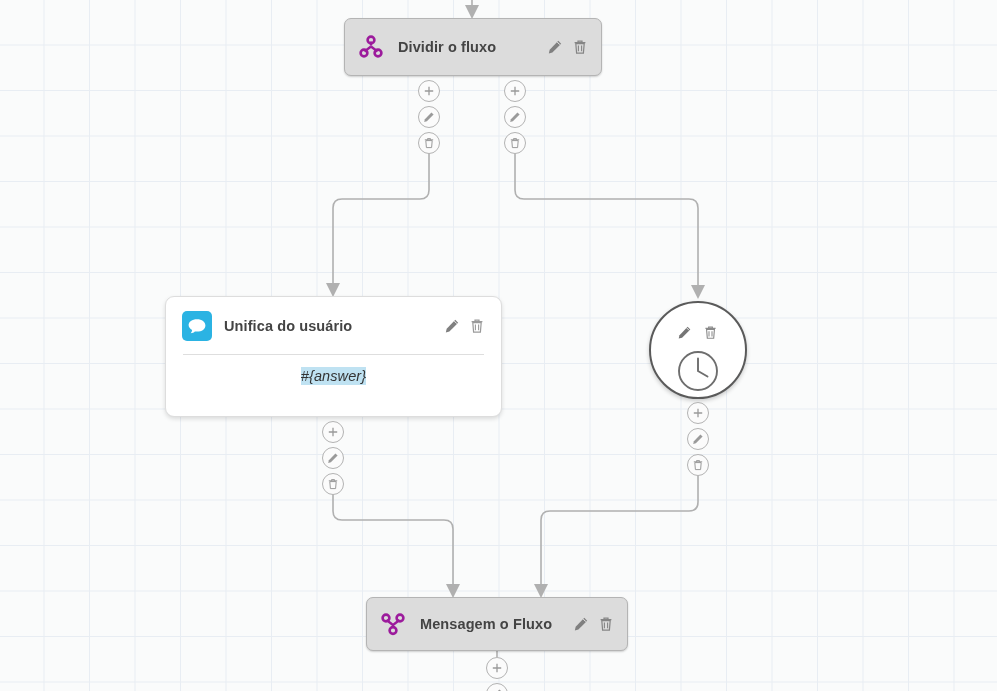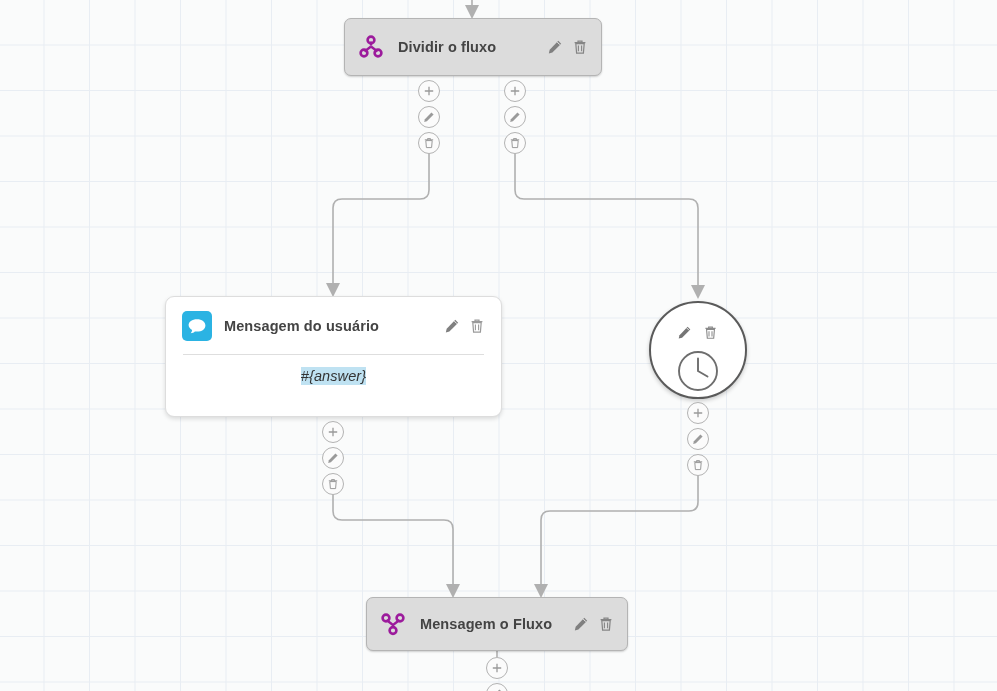--- a/index.html
+++ b/index.html
@@ -292,21 +292,21 @@
         <span style="display:inline-block;width:30px;height:30px;border-radius:5px;
                      background:#2bb3e3;position:relative;">
           <svg width="30" height="30" viewBox="0 0 30 30" style="position:absolute;left:0;top:0;">
             <path d="M15 8.2 C10.1 8.2 6.6 10.8 6.6 14.1 C6.6 16.2 8 17.9 10.1 19
                      C10 20.3 9.5 21.3 8.7 22.2 C10.5 22 11.9 21.4 12.9 20.4
                      C13.6 20.5 14.3 20.6 15 20.6 C19.9 20.6 23.4 18 23.4 14.4
                      C23.4 10.8 19.9 8.2 15 8.2 Z" fill="#ffffff"></path>
           </svg>
         </span>
       </span>
-      <span class="node-title title-gap-md">Mensagem do usuário</span>
+      <span class="node-title title-gap-md">Unifica do usuário</span>
       <span class="hdr-actions">
         <span class="icon-btn">
           <svg width="16" height="16" viewBox="0 0 16 16">
             <path d="M11.3 1.8 L14.2 4.7 L5.4 13.5 L1.8 14.4 L2.7 10.8 Z" fill="#808080"></path>
             <path d="M10.3 3.1 L12.9 5.7" stroke="#ffffff" stroke-width="0.9"></path>
           </svg>
         </span>
         <span class="icon-btn">
           <svg width="16" height="16" viewBox="0 0 16 16">
             <path d="M2.6 3.6 L13.4 3.6 M6 3.6 L6 2.1 L10 2.1 L10 3.6" stroke="#9a9a9a" stroke-width="1.2" fill="none"></path>

